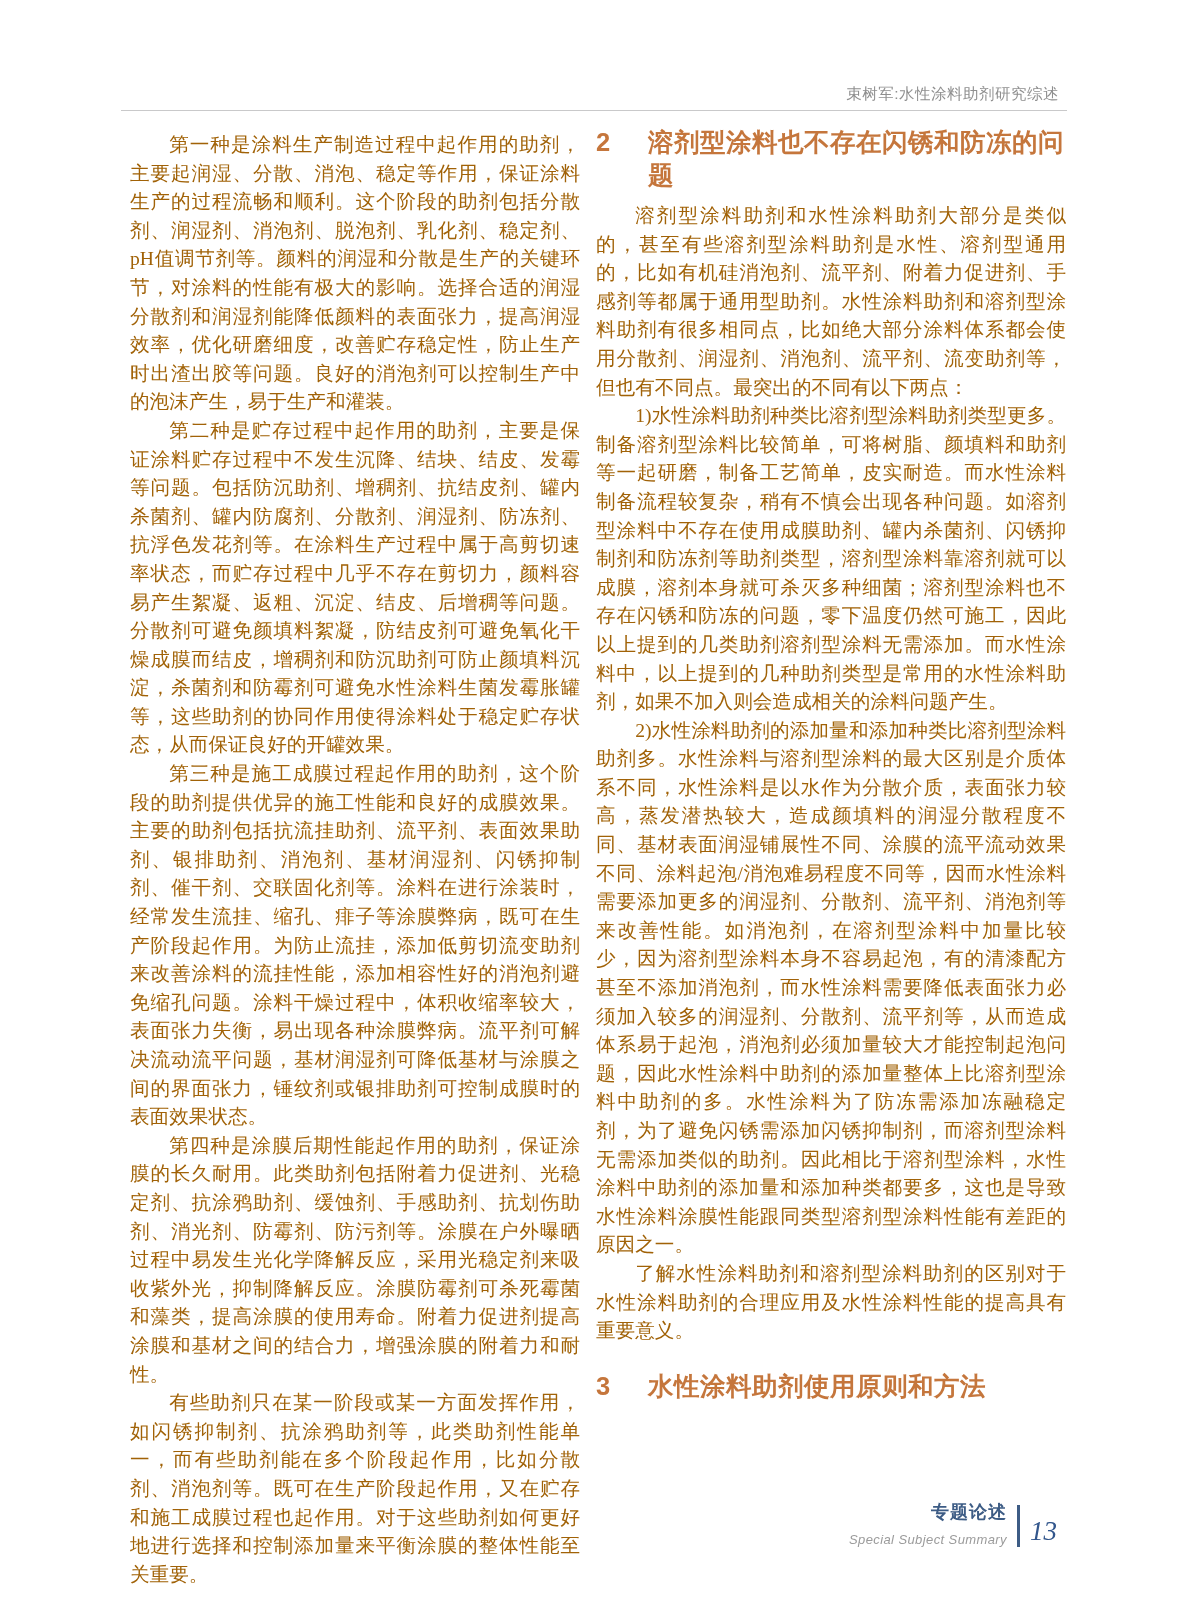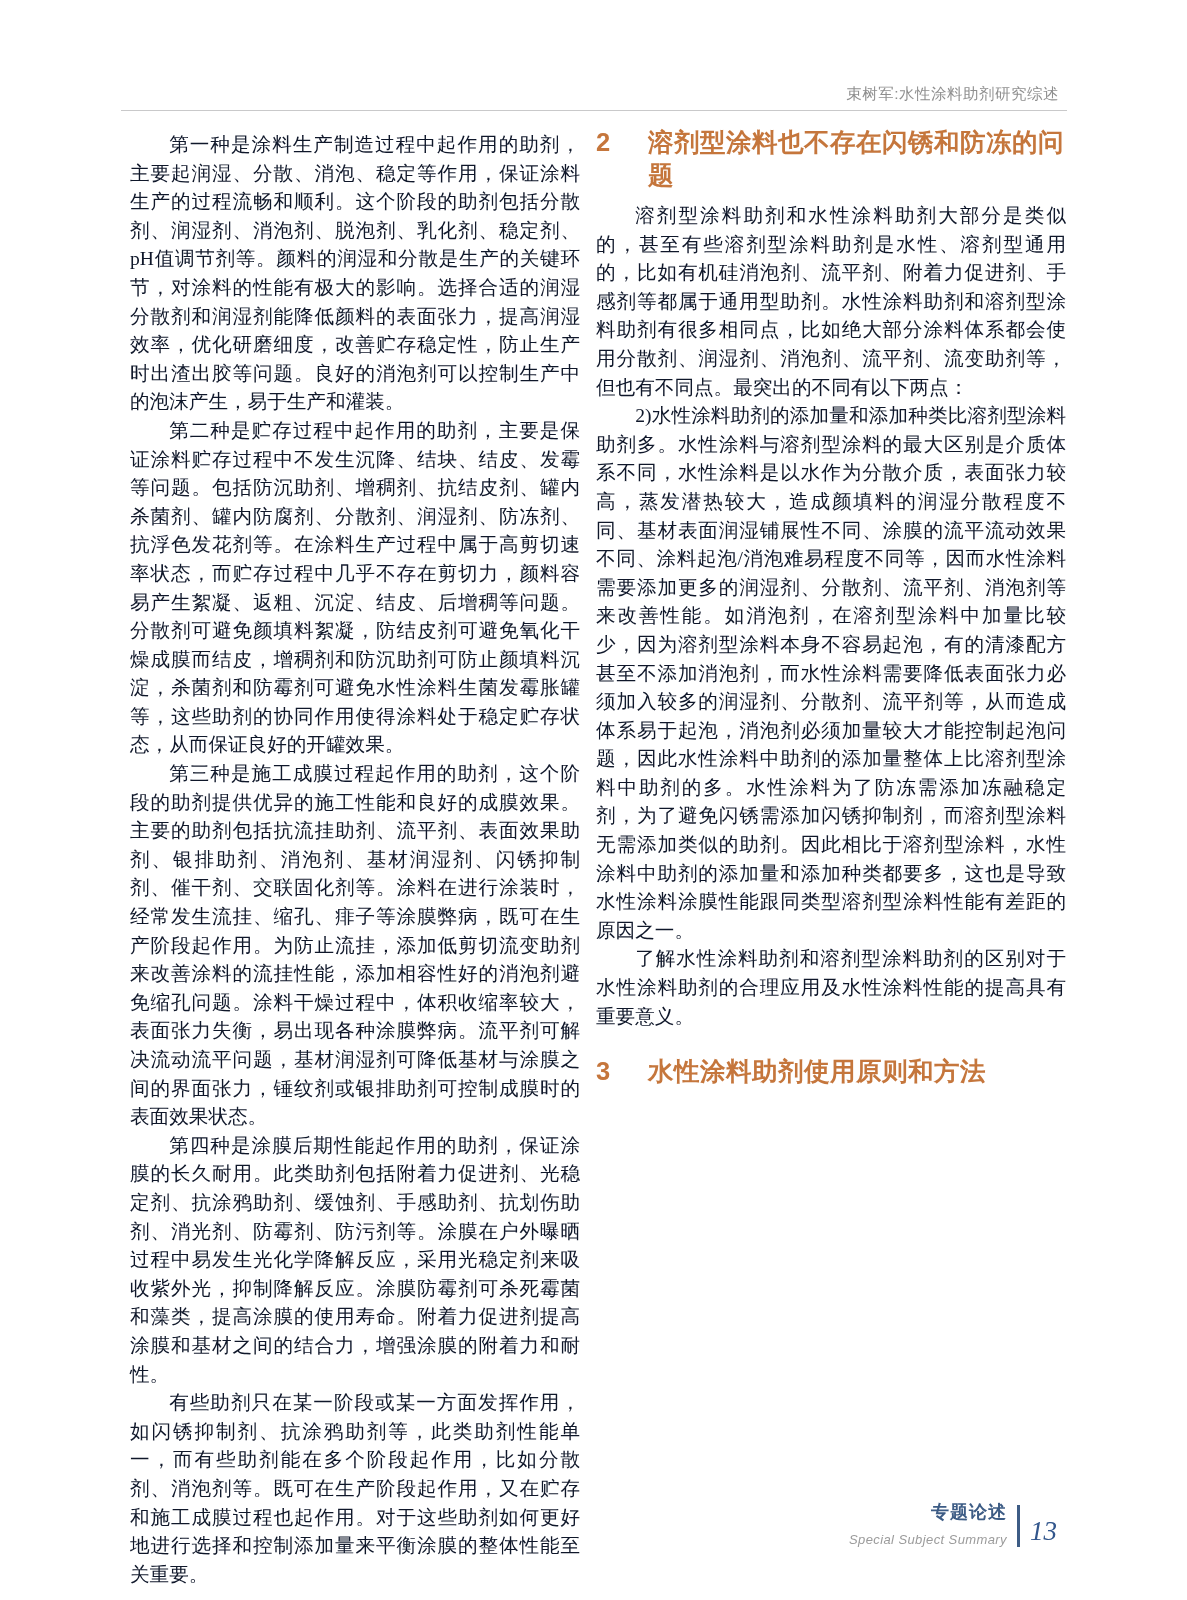--- a/index.html
+++ b/index.html
@@ -31,21 +31,21 @@
   .col { position: absolute; text-align: justify; }
   .col-left  { left: 130px; top: 131px; width: 450px; }
   .col-right { left: 596px; top: 126px; width: 470px; }
 
   .body-par {
     margin: 0;
     font-size: 19.6px;
     line-height: 28.6px;
     text-indent: 2em;
     text-justify: inter-ideograph;
-    color: #0f172a;
+    color: #a16207;
   }
 
   .section-heading {
     display: flex;
     align-items: flex-start;
     font-family: "Liberation Sans", "DejaVu Sans", sans-serif;
     font-weight: bold;
     color: #c5763c;
     font-size: 25.5px;
     line-height: 33px;
@@ -111,20 +111,21 @@
   </div>
 
   <div class="col col-right">
 
     <div class="section-heading heading-2">
       <span class="sec-num">2</span>
       <span class="sec-title">溶剂型涂料也不存在闪锈和防冻的问题</span>
     </div>
 
     <p class="body-par">溶剂型涂料助剂和水性涂料助剂大部分是类似的，甚至有些溶剂型涂料助剂是水性、溶剂型通用的，比如有机硅消泡剂、流平剂、附着力促进剂、手感剂等都属于通用型助剂。水性涂料助剂和溶剂型涂料助剂有很多相同点，比如绝大部分涂料体系都会使用分散剂、润湿剂、消泡剂、流平剂、流变助剂等，但也有不同点。最突出的不同有以下两点：</p>
+    <p class="body-par">1)水性涂料助剂种类比溶剂型涂料助剂类型更多。制备溶剂型涂料比较简单，可将树脂、颜填料和助剂等一起研磨，制备工艺简单，皮实耐造。而水性涂料制备流程较复杂，稍有不慎会出现各种问题。如溶剂型涂料中不存在使用成膜助剂、罐内杀菌剂、闪锈抑制剂和防冻剂等助剂类型，溶剂型涂料靠溶剂就可以成膜，溶剂本身就可杀灭多种细菌；溶剂型涂料也不存在闪锈和防冻的问题，零下温度仍然可施工，因此以上提到的几类助剂溶剂型涂料无需添加。而水性涂料中，以上提到的几种助剂类型是常用的水性涂料助剂，如果不加入则会造成相关的涂料问题产生。</p>
     <p class="body-par">2)水性涂料助剂的添加量和添加种类比溶剂型涂料助剂多。水性涂料与溶剂型涂料的最大区别是介质体系不同，水性涂料是以水作为分散介质，表面张力较高，蒸发潜热较大，造成颜填料的润湿分散程度不同、基材表面润湿铺展性不同、涂膜的流平流动效果不同、涂料起泡/消泡难易程度不同等，因而水性涂料需要添加更多的润湿剂、分散剂、流平剂、消泡剂等来改善性能。如消泡剂，在溶剂型涂料中加量比较少，因为溶剂型涂料本身不容易起泡，有的清漆配方甚至不添加消泡剂，而水性涂料需要降低表面张力必须加入较多的润湿剂、分散剂、流平剂等，从而造成体系易于起泡，消泡剂必须加量较大才能控制起泡问题，因此水性涂料中助剂的添加量整体上比溶剂型涂料中助剂的多。水性涂料为了防冻需添加冻融稳定剂，为了避免闪锈需添加闪锈抑制剂，而溶剂型涂料无需添加类似的助剂。因此相比于溶剂型涂料，水性涂料中助剂的添加量和添加种类都要多，这也是导致水性涂料涂膜性能跟同类型溶剂型涂料性能有差距的原因之一。</p>
     <p class="body-par">了解水性涂料助剂和溶剂型涂料助剂的区别对于水性涂料助剂的合理应用及水性涂料性能的提高具有重要意义。</p>
 
     <div class="section-heading heading-3">
       <span class="sec-num">3</span>
       <span class="sec-title">水性涂料助剂使用原则和方法</span>
     </div>
 
   </div>
 

